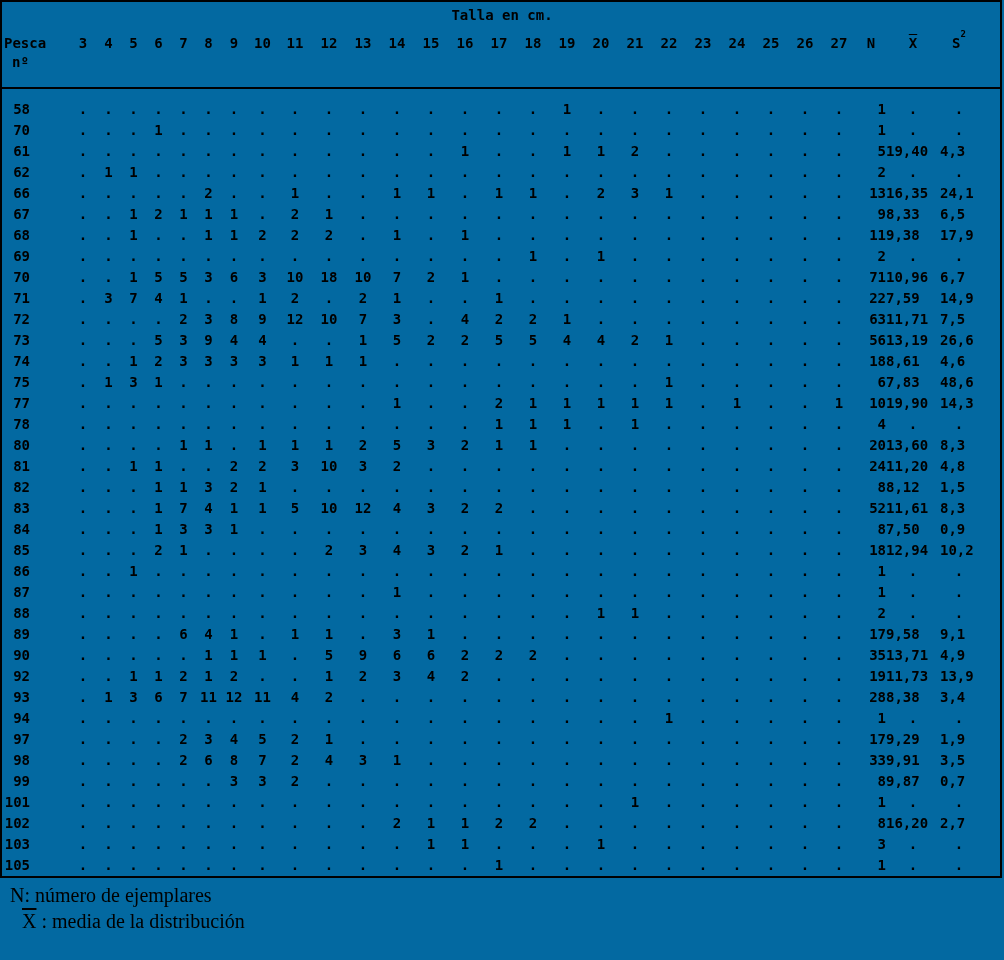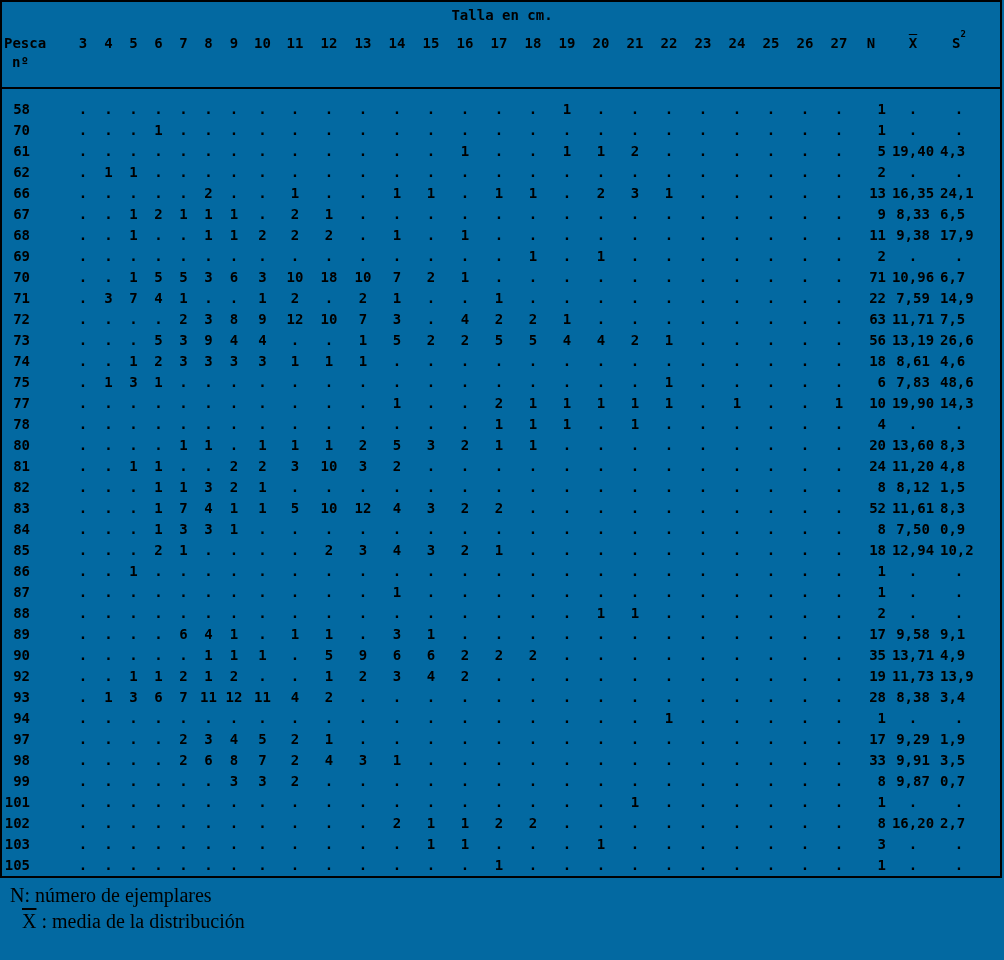--- a/index.html
+++ b/index.html
@@ -11,21 +11,21 @@
   .no{position:absolute;top:54px;left:12px;}
   .rule{position:absolute;top:87px;left:0;width:1002px;height:2px;background:#000;}
   .rows{position:absolute;top:99px;left:0;}
   .row{display:flex;height:21px;line-height:21px;}
   .hdr{height:21px;line-height:21px;align-items:center;}
   .lbl{width:70px;text-align:right;padding-right:40px;box-sizing:border-box;}
   .plbl{width:70px;text-align:left;padding-left:4px;box-sizing:border-box;}
   .c{text-align:center;display:inline-block;}
   .w26{width:26px}.w25{width:25px}.w31{width:31px}.w34{width:34px}
   .cn{width:30px;text-align:right;display:inline-block;}
-  .cm{width:54px;text-align:center;display:inline-block;}
+  .cm{width:54px;text-align:left;display:inline-block;}
   .cv{width:38px;display:inline-block;}
   .hc{text-align:center;}
   .dotc{text-align:center;}
   .ov{text-decoration:overline;}
   sup{font-size:9px;position:relative;top:-5px;line-height:0;}
   .footer{position:absolute;top:882px;left:8px;font-family:"Liberation Serif",serif;
           font-weight:normal;font-size:20px;line-height:26px;}
   .f2{padding-left:14px;}
   .f1{padding-left:2px;}
 </style>

